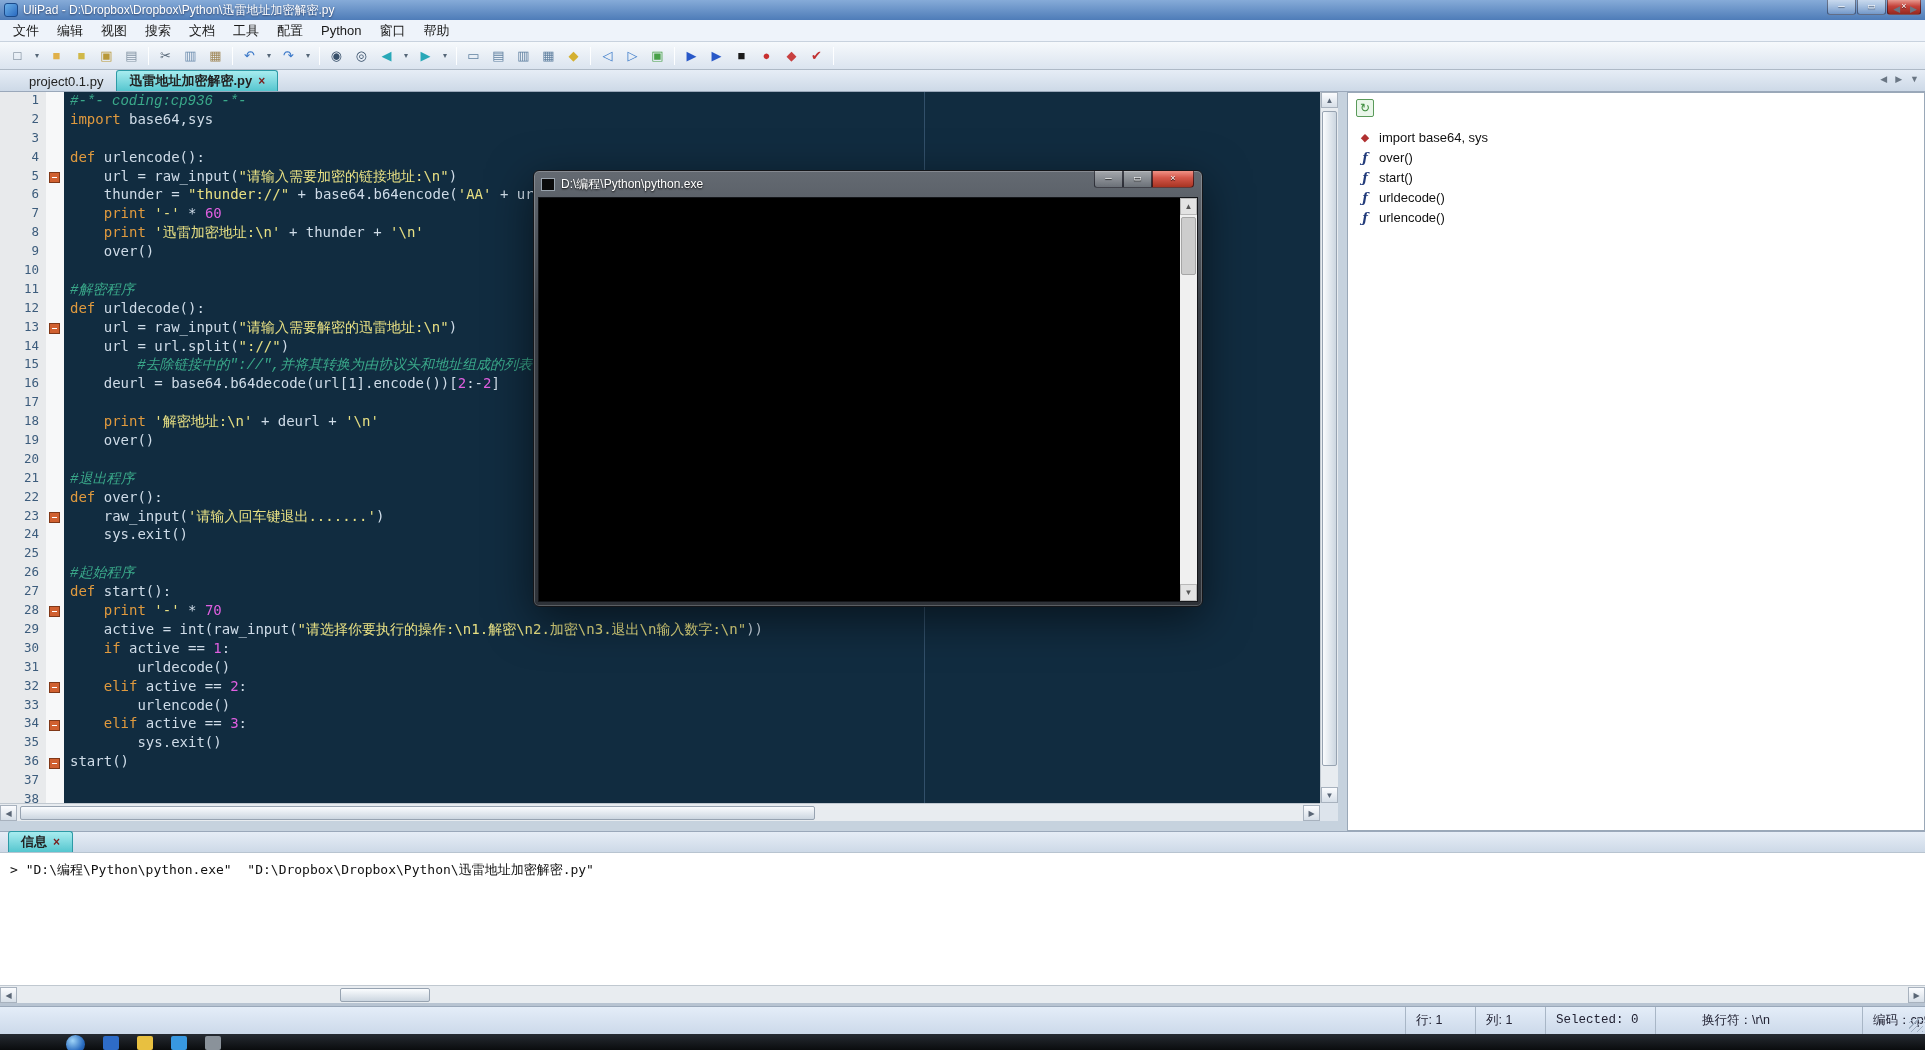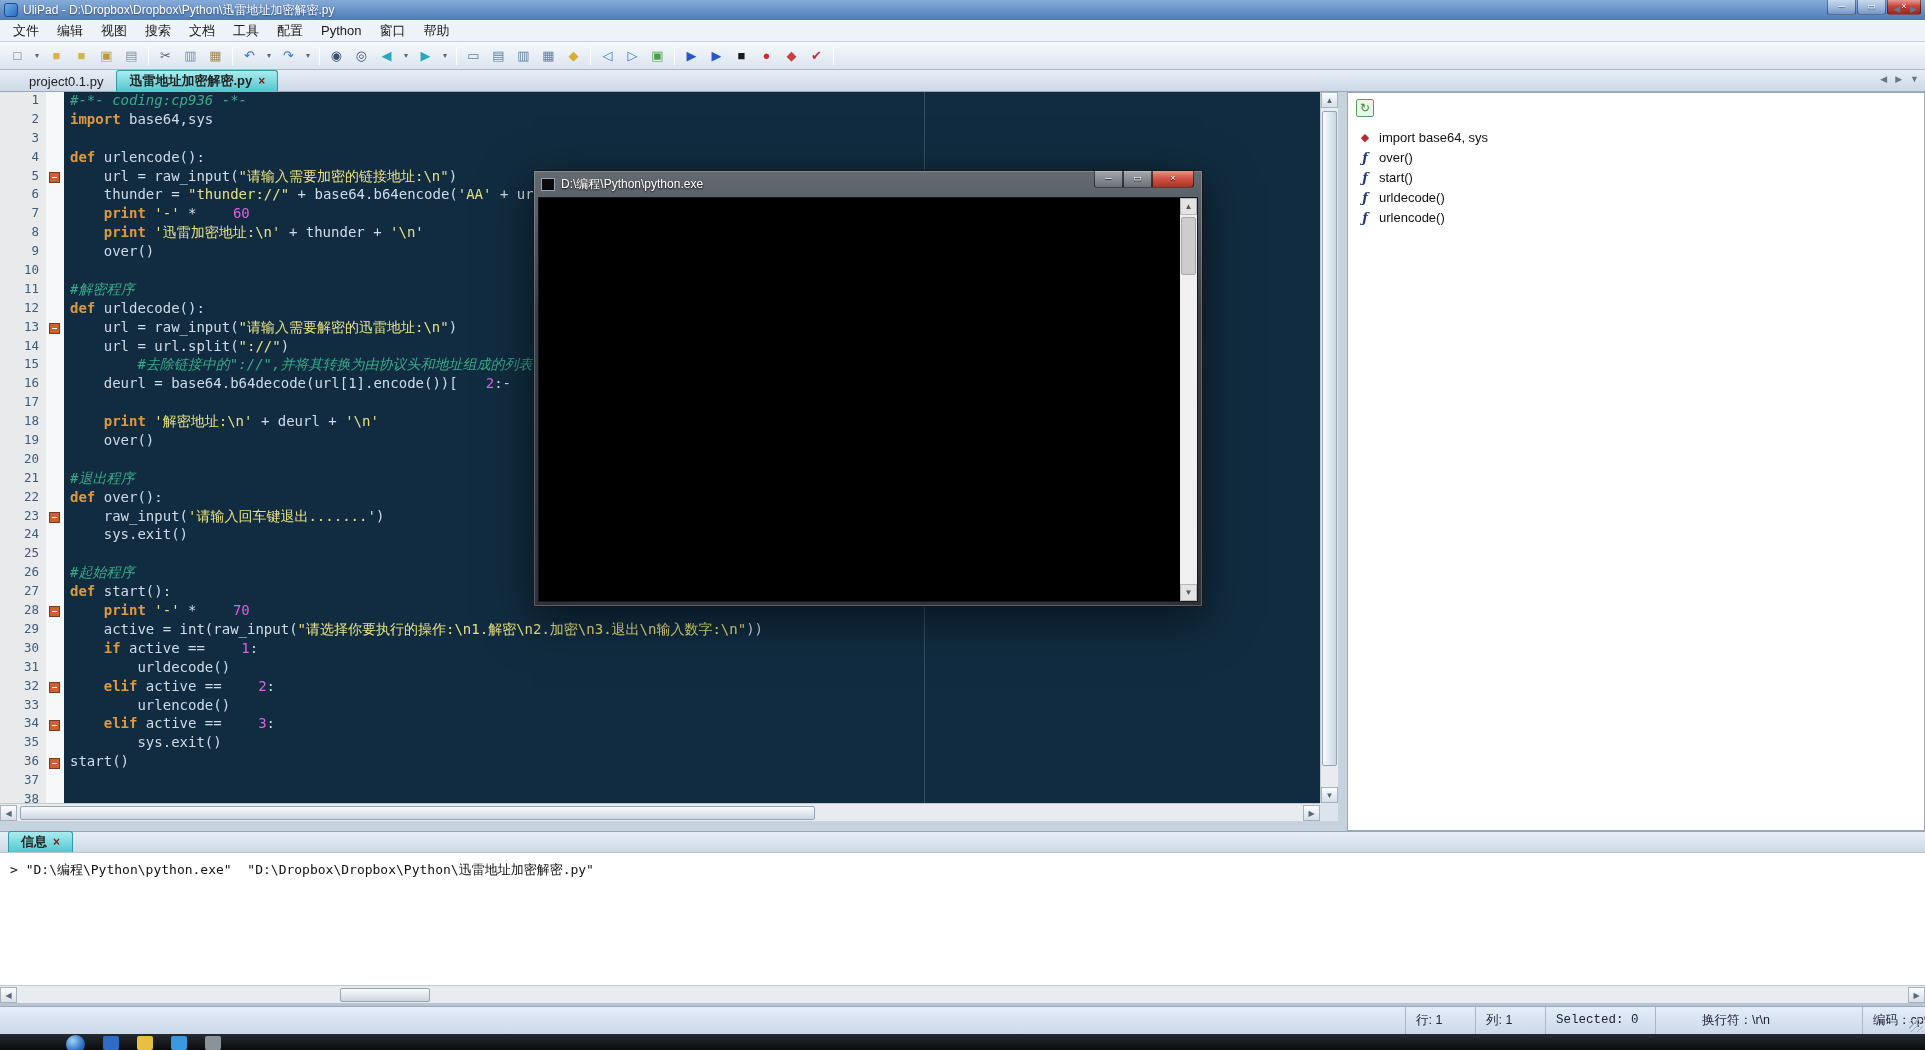--- a/index.html
+++ b/index.html
@@ -53,24 +53,24 @@
   .ln { height:18.9px; line-height:18.9px; text-align:right; padding-right:7px;
     font:12.5px "DejaVu Sans Mono",monospace; color:#3c5c7c; }
   #foldcol { position:absolute; left:46px; top:0; width:18px; height:711px; background:#f7f8f9; }
   .fold { position:absolute; left:3px; width:11px; height:11px; background:#d06030;
     border:1px solid #803818; }
   .fold::after { content:""; position:absolute; left:2px; top:4px; width:5px; height:1px; background:#fff; }
   #code-area { position:absolute; left:64px; top:0; width:1256px; height:711px; overflow:hidden;
     background:var(--editor-bg); padding-left:6px; }
   #margin-line { position:absolute; left:860px; top:0; width:1px; height:711px; background:#32506a; }
   .cl { white-space:pre; height:18.9px; line-height:18.9px; font:14px "DejaVu Sans Mono",monospace; }
-  .tk-com { color:var(--comment); font-style:italic; }
-  .tk-kw  { color:var(--keyword); font-weight:bold; }
+  .tk-com { color:var(--comment); font-style:italic;font-family:Liberation Mono, monospace; }
+  .tk-kw  { color:var(--keyword); font-weight:normal; }
   .tk-str { color:var(--string); }
-  .tk-num { color:var(--number);margin-left:28px; }
+  .tk-num { color:var(--number); }
   .tk-pl  { color:var(--plain); }
 
   
   .sb-track-v { position:absolute; background:#e8ecf0; border-left:1px solid #c0c8d0; }
   .sb-track-h { position:absolute; background:#e8ecf0; border-top:1px solid #c0c8d0; }
   .sb-arrow { position:absolute; background:linear-gradient(#fbfcfe,#d7dfe8); border:1px solid #a8b2be;
     color:#5a6676; font-size:8px; text-align:center; line-height:15px; }
   .sb-thumb { position:absolute; background:linear-gradient(90deg,#fafcfe,#ccd6e0); border:1px solid #97a3b1; border-radius:2px; }
   .sb-thumb-h { position:absolute; background:linear-gradient(#fafcfe,#ccd6e0); border:1px solid #97a3b1; border-radius:2px; }
 
@@ -89,21 +89,21 @@
     background:#eaf6ea; color:#3a8a3a; font-size:12px; text-align:center; line-height:16px; border-radius:2px; }
   #outline-list { margin-top:10px; }
   .ol-row { display:flex; align-items:center; gap:7px; height:20px; padding-left:10px;
     font-size:13px; color:#111; }
   .ol-ic { width:14px; text-align:center; }
   .ol-ic.function { font-family:"DejaVu Serif",serif; font-style:italic; font-weight:bold; color:#223a7a; font-size:13px; }
   .ol-ic.import_symbol { color:#b03030; font-size:11px; }
 
   
   #console { position:absolute; left:533px; top:170px; width:670px; height:437px; z-index:50;
-    background:linear-gradient(#646a72,#3a3f46 32%,#2e3238); border:1px solid #14161a; border-radius:0;
+    background:linear-gradient(#646a72,#3a3f46 32%,#2e3238); border:1px solid #14161a; border-radius:6px;
     box-shadow:0 12px 45px rgba(0,0,0,.55), inset 0 0 0 1px rgba(255,255,255,.22); }
   #console-title { height:26px; display:flex; align-items:center; padding:0 7px; color:#fff;
     font-size:12px; text-shadow:0 1px 2px #000; }
   #console-icon { width:14px; height:13px; background:#0a0a0a; border:1px solid #9aa4ae; margin-right:6px; }
   #console-buttons { position:absolute; right:8px; top:0; display:flex; }
   .con-btn { height:17px; width:29px; border:1px solid rgba(0,0,10,.6); border-top:none;
     background:linear-gradient(rgba(255,255,255,.42),rgba(255,255,255,.08));
     color:#fff; font-size:9px; line-height:15px; text-align:center; text-shadow:0 1px 1px #000; }
   .con-btn:first-child { border-radius:0 0 0 3px; }
   .con-btn.close { width:42px; border-radius:0 0 4px 0;

